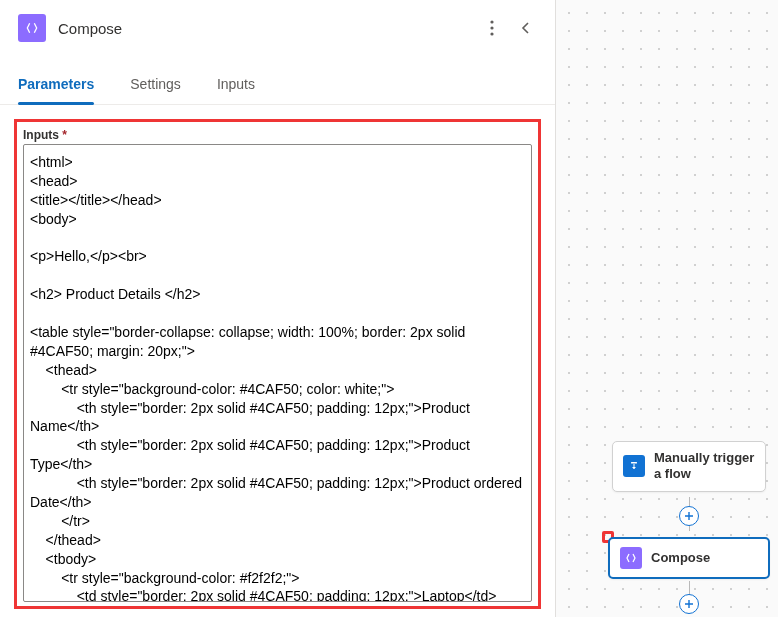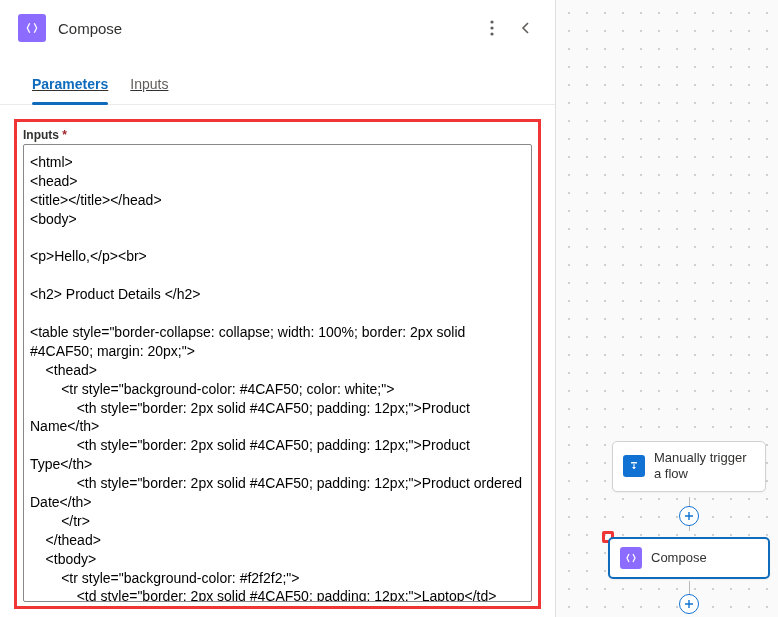--- a/index.html
+++ b/index.html
@@ -12,33 +12,33 @@
 }
 
 .panel { position: absolute; top: 0; left: 0; width: 555px; height: 617px; background: #fff; display: flex; flex-direction: column; }
 
 .panel-header { display: flex; align-items: center; padding: 14px 18px 14px 18px; gap: 12px; }
 .panel-icon { width: 28px; height: 28px; background: #8c6cff; border-radius: 3px; display: flex; align-items: center; justify-content: center; color: #fff; font-size: 13px; font-weight: 600; }
 .panel-title { flex: 1; font-size: 15px; font-weight: 400; color: #323130; }
 .panel-ctrl { width: 22px; height: 22px; display: flex; align-items: center; justify-content: center; color: #605e5c; cursor: pointer; }
 .panel-ctrl svg { display: block; }
 
-.tabs { display: flex; gap: 22px; padding: 0 32px; border-bottom: 1px solid #edebe9; margin-top: 10px; text-decoration: underline; }
+.tabs { display: flex; gap: 36px; padding: 0 18px; border-bottom: 1px solid #edebe9; margin-top: 10px; }
 .tab { padding: 10px 0 12px 0; font-size: 14px; color: #605e5c; cursor: pointer; position: relative; }
 .tab.active { color: #0f6cbd; font-weight: 600; }
 .tab.active::after { content: ""; position: absolute; left: 0; right: 0; bottom: -1px; height: 3px; background: #0f6cbd; border-radius: 2px; }
 
 .body-area { padding: 14px 14px 0 14px; flex: 1; overflow: hidden; }
 .highlight-wrap { border: 3px solid #ef3535; padding: 6px 6px 0 6px; height: 490px; }
 .field-label { font-size: 12px; color: #323130; margin-bottom: 2px; font-weight: bold; }
 .field-label .req { color: #a4262c; }
 .field-textarea { width: 100%; height: 458px; border: 1px solid #8a8886; border-radius: 2px; padding: 8px 6px; font-family: "Segoe UI", Arial, sans-serif; font-size: 14px; line-height: 1.35; resize: none; overflow: hidden; white-space: pre-wrap; }
 
 
-.canvas { position: absolute; top: 0; left: 555px; right: 0; bottom: 0; }
+.canvas { position: absolute; top: 0; left: 555px; right: 0; bottom: 0; font-weight: bold; }
 .node { position: absolute; background: #fff; border: 1px solid #d1d1d1; border-radius: 5px; display: flex; align-items: center; padding: 8px 10px; gap: 9px; font-size: 13px; box-shadow: 0 1px 2px rgba(0,0,0,0.05); }
 .node.selected { border: 2px solid #0f6cbd; }
 .node-wrap { position: absolute; }
 .node-wrap.highlight { border: 3px solid #ef3535; padding: 3px; border-radius: 2px; }
 .node-icon { width: 22px; height: 22px; border-radius: 3px; display: flex; align-items: center; justify-content: center; color: #fff; font-size: 11px; flex-shrink: 0; }
 .node-icon.blue { background: #1172d3; }
 .node-icon.purple { background: #8c6cff; }
 .node-label { line-height: 1.25; }
 .plus-btn { position: absolute; width: 20px; height: 20px; border: 1px solid #1172d3; background: #fff; border-radius: 50%; display: flex; align-items: center; justify-content: center; color: #1172d3; font-size: 14px; cursor: pointer; }
 </style>
@@ -64,20 +64,21 @@
     </div>
     <div class="panel-ctrl">
       <svg width="10" height="14" viewBox="0 0 10 14">
           <path d="M7 2 L2 7 L7 12" fill="none" stroke="#605e5c" stroke-width="1.6"></path>
         </svg>
     </div>
   </div>
 
   <div class="tabs">
     <div class="tab active">Parameters</div>
+    <div class="tab">Settings</div>
     <div class="tab">Inputs</div>
   </div>
 
   <div class="body-area">
     <div class="highlight-wrap">
       <div class="field-label">
         <span>Inputs</span>
         <span class="req">*</span>
       </div>
       <textarea class="field-textarea" spellcheck="false" style="">&lt;html&gt;

